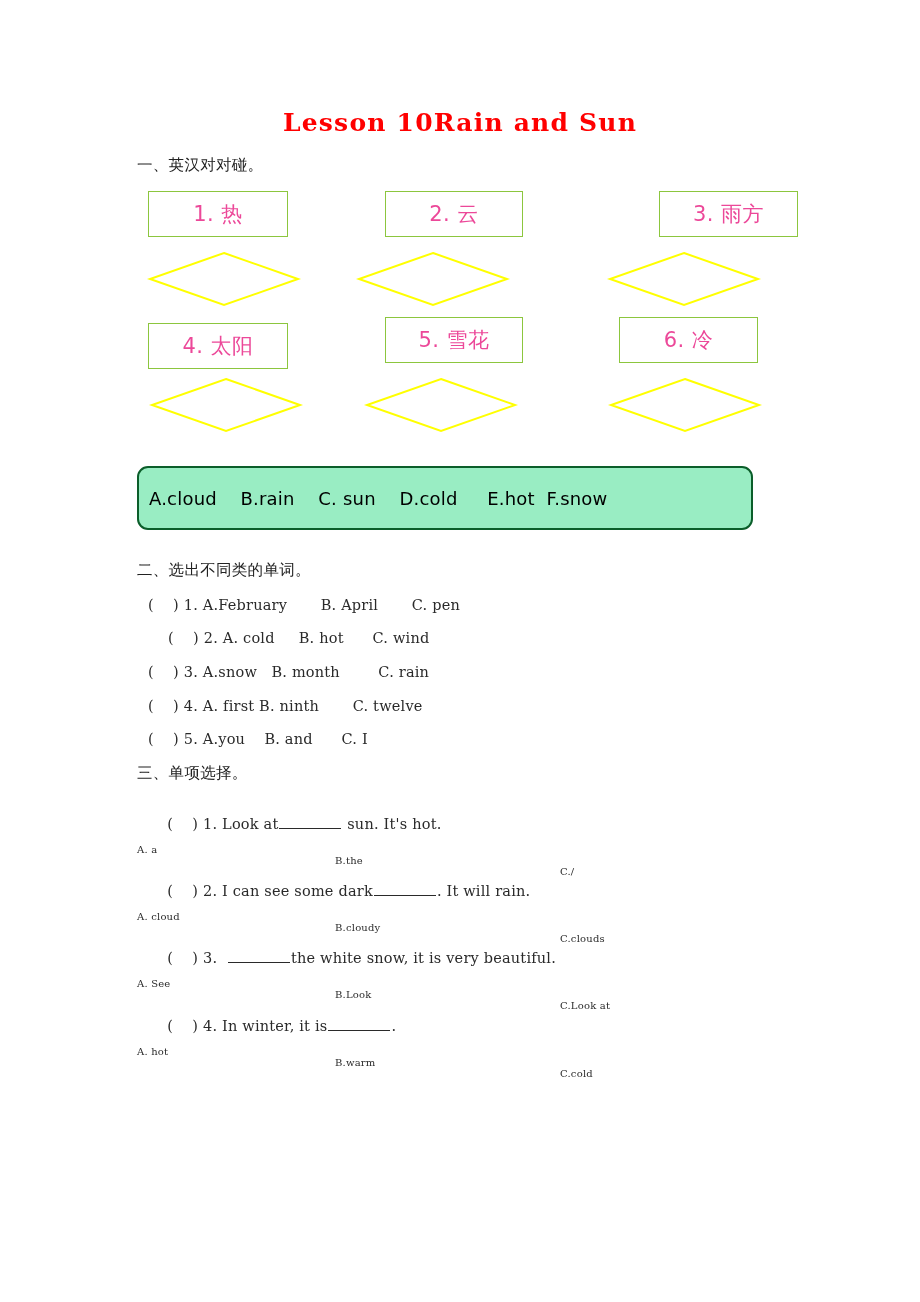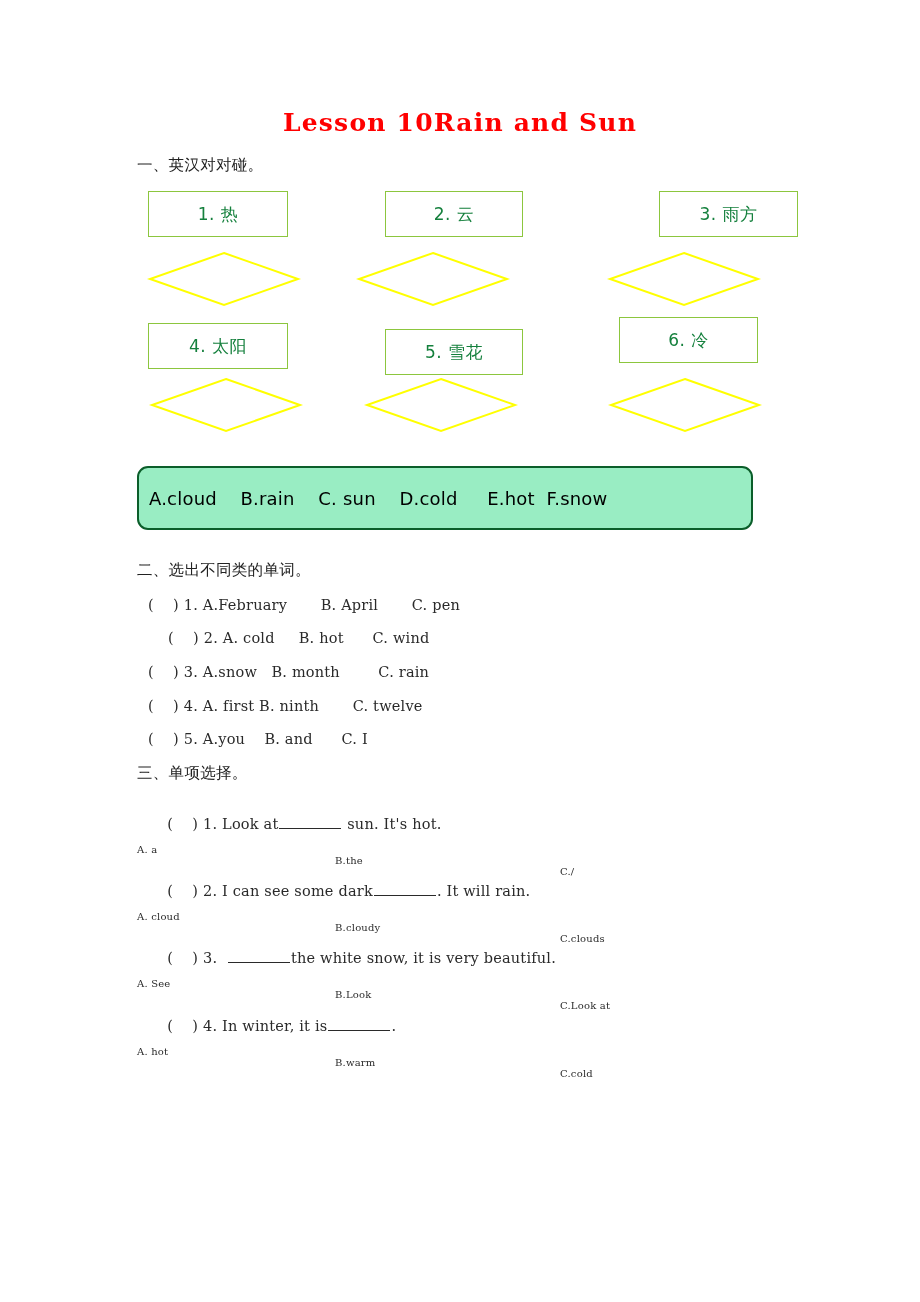--- a/index.html
+++ b/index.html
@@ -62,22 +62,22 @@
   }
   .word-box {
     position: absolute;
     box-sizing: border-box;
     border: 1.4px solid #8cc63e;
     background: #ffffff;
     display: flex;
     align-items: center;
     justify-content: center;
     font-family: "DejaVu Sans", "Liberation Sans", sans-serif;
-    font-size: 17px;
-    color: #15803d;
+    font-size: 21px;
+    color: #ec4899;
     white-space: pre;
     letter-spacing: 0.5px;
   }
   .diamond {
     position: absolute;
     overflow: visible;
   }
   .diamond polygon {
     fill: none;
     stroke: #ffff00;
@@ -172,21 +172,21 @@
     <svg class="diamond" style="left:357px; top:251px;" width="152" height="56" viewBox="0 0 152 56">
       <polygon points="76,2 150,28 76,54 2,28"></polygon>
     </svg>
     <svg class="diamond" style="left:608px; top:251px;" width="152" height="56" viewBox="0 0 152 56">
       <polygon points="76,2 150,28 76,54 2,28"></polygon>
     </svg>
 
     <div class="word-box" style="left:148px; top:317px; width:140px; height:46px;margin-top:6px;">
       <span>4. 太阳</span>
     </div>
-    <div class="word-box" style="left:385px; top:317px; width:138px; height:46px;margin-top:12px;">
+    <div class="word-box" style="left:385px; top:317px; width:138px; height:46px;">
       <span>5. 雪花</span>
     </div>
     <div class="word-box" style="left:619px; top:317px; width:139px; height:46px;">
       <span>6. 冷</span>
     </div>
 
     <svg class="diamond" style="left:150px; top:377px;" width="152" height="56" viewBox="0 0 152 56">
       <polygon points="76,2 150,28 76,54 2,28"></polygon>
     </svg>
     <svg class="diamond" style="left:365px; top:377px;" width="152" height="56" viewBox="0 0 152 56">

